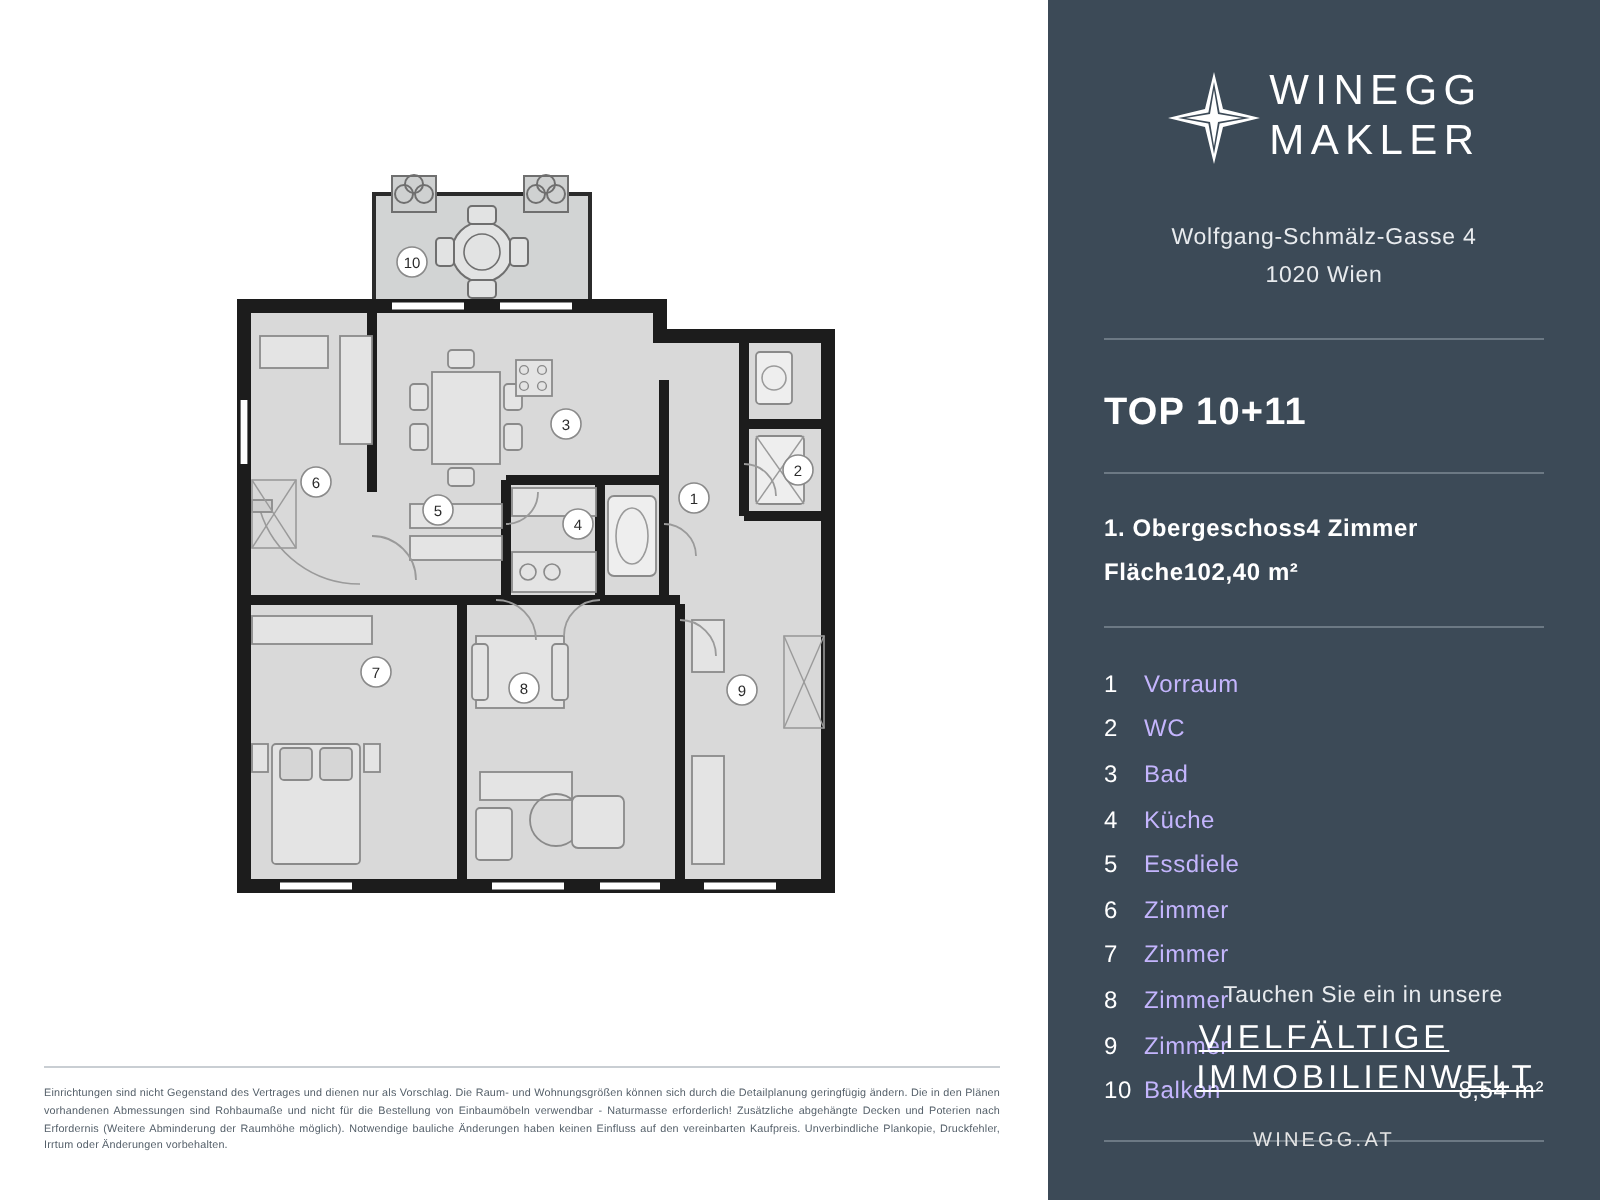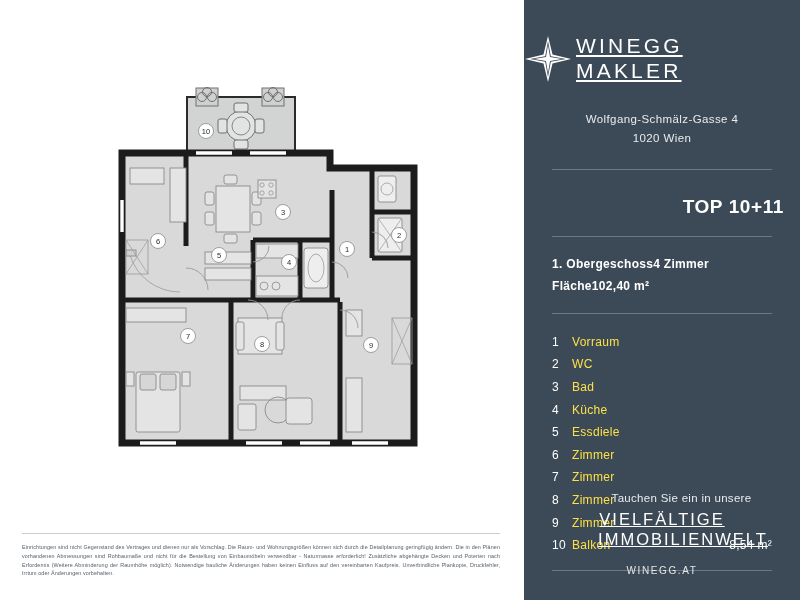--- a/index.html
+++ b/index.html
@@ -29,22 +29,22 @@
     height: 600px;
     background: #3c4a57;
     color: #ffffff;
     box-sizing: border-box;
     padding: 0;
   }
   .brand {
     padding-top: 34px;
     display: flex;
     align-items: center;
+    justify-content: center;
     gap: 4px;
-    text-decoration: underline;
   }
   .brand-mark {
     width: 48px;
     height: 48px;
     position: relative;
     flex: none;
   }
   .brand-text {
     line-height: 1.18;
   }
@@ -65,21 +65,20 @@
   .rule {
     height: 1px;
     background: #6c7984;
     margin: 22px 28px 0 28px;
   }
   .top-title {
     margin: 26px 16px 0 28px;
     font-size: 19px;
     letter-spacing: .6px;
     font-weight: 700;
-    text-align: right;
   }
   .rule2 {
     height: 1px;
     background: #6c7984;
     margin: 18px 28px 0 28px;
   }
   .facts {
     margin: 16px 28px 0 28px;
     font-size: 12px;
   }
@@ -105,21 +104,21 @@
     padding: 4.3px 0;
     letter-spacing: .3px;
   }
   .room-num {
     width: 20px;
     flex: none;
     color: #ffffff;
   }
   .room-name {
     flex: 1 1 auto;
-    color: #fde047;
+    color: #c4b5fd;
   }
   .room-area {
     flex: none;
     color: #ffffff;
   }
   .rule4 {
     height: 1px;
     background: #6c7984;
     margin: 14px 28px 0 28px;
   }

